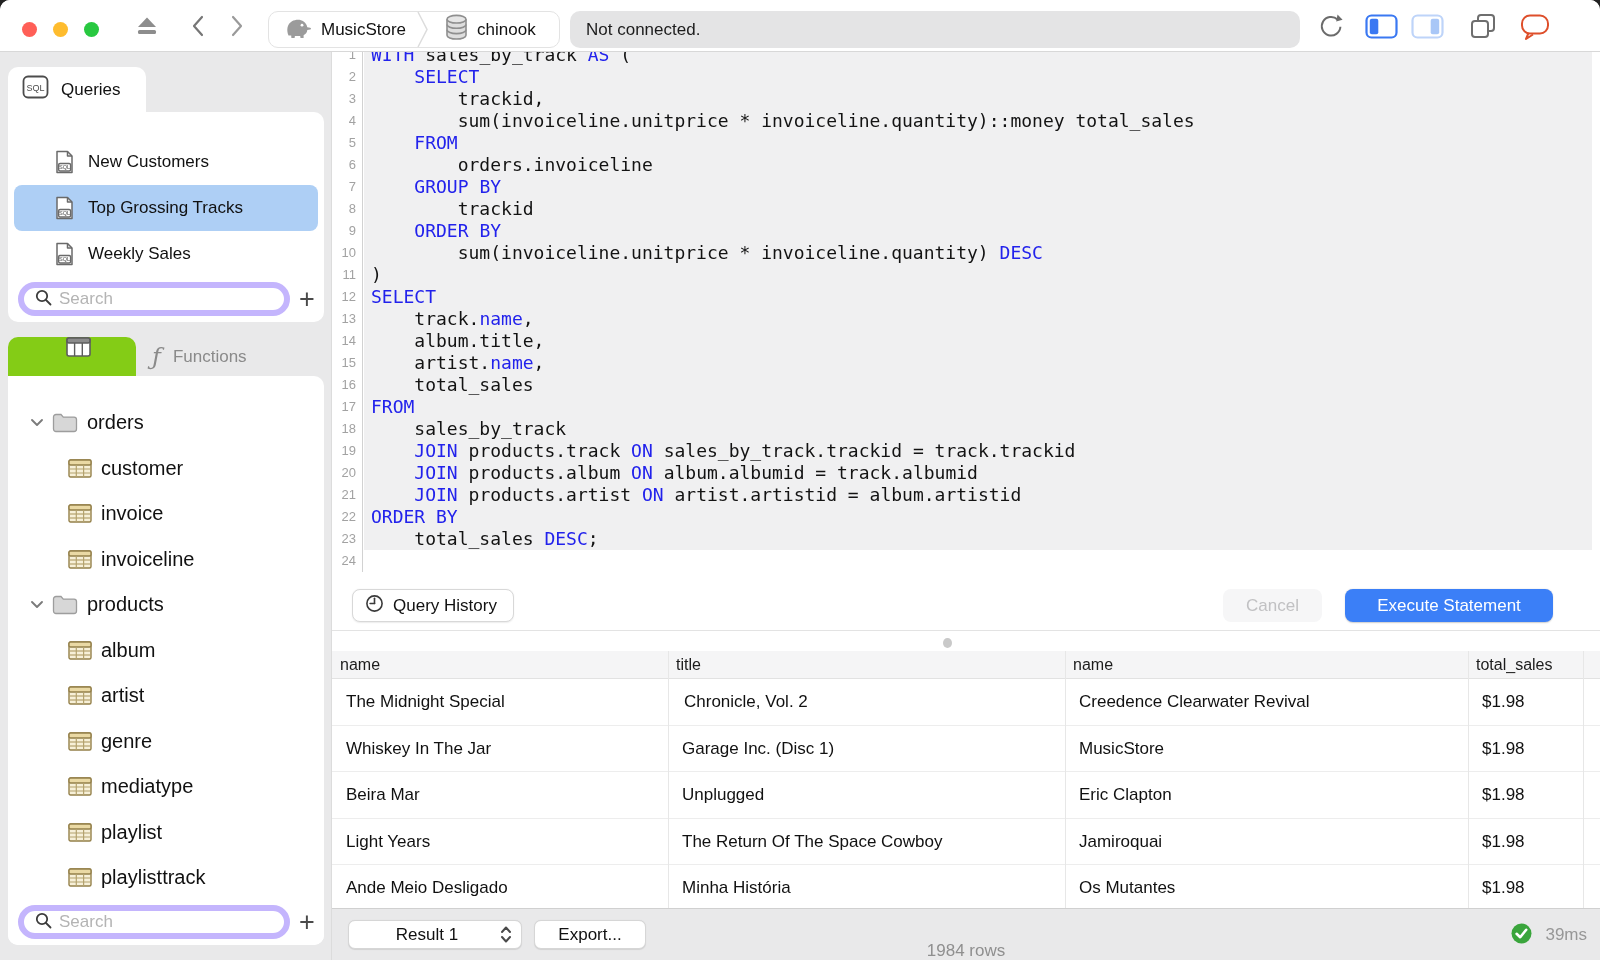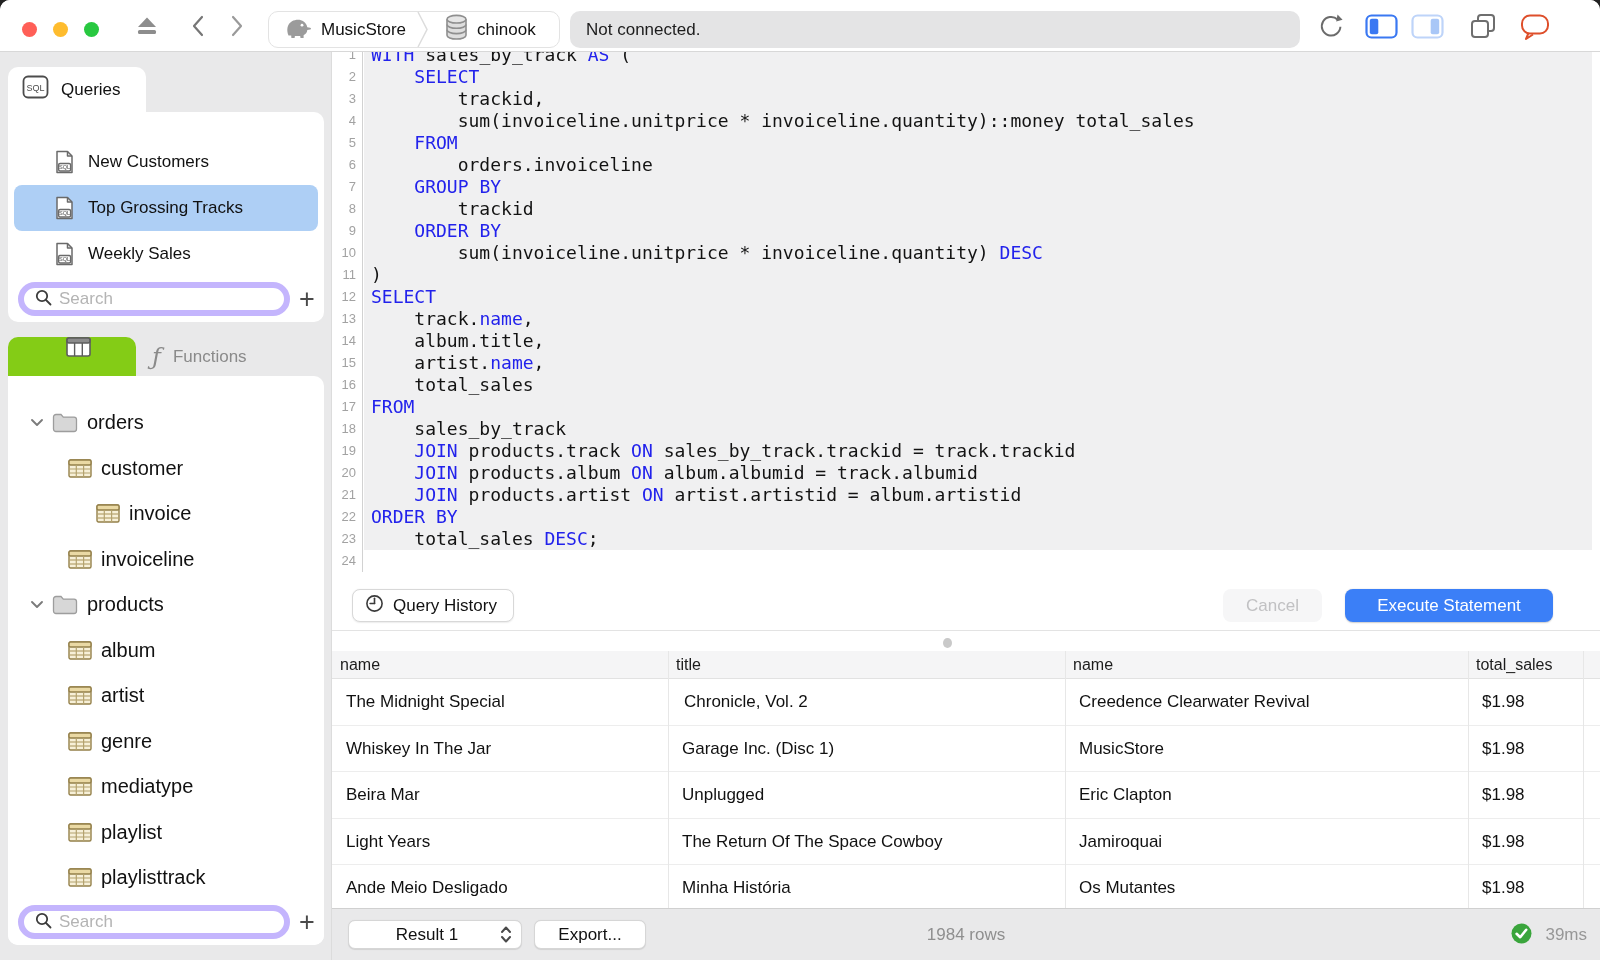--- a/index.html
+++ b/index.html
@@ -78,21 +78,21 @@
   .vline { position:absolute; top:20px; bottom:0; width:1px; background:#e7e7e7; }
   .rrow { position:absolute; left:0; width:1268px; height:46.5px; border-bottom:1px solid #ededed; }
   .rcell { position:absolute; top:0; height:46.5px; display:flex; align-items:center; font-size:17px; color:#111; padding-left:14px; white-space:nowrap; overflow:hidden; }
 
   
   #statusbar { position:absolute; left:0; top:856px; width:1268px; height:52px; background:#e9e9ea; border-top:1px solid #d0d0d0; z-index:5; }
   #result-select { position:absolute; left:16px; top:11px; width:174px; height:29px; background:#fff; border:1px solid #d6d6d6; border-radius:7px; display:flex; align-items:center; font-size:17px; color:#111; box-shadow:0 0.5px 1px rgba(0,0,0,.1); }
   #result-select .rs-label { flex:1; text-align:center; padding-left:14px; }
   #result-select .stepper { width:30px; display:flex; justify-content:center; }
   #export-btn { position:absolute; left:202px; top:11px; width:112px; height:29px; background:#fff; border:1px solid #d6d6d6; border-radius:7px; display:flex; align-items:center; justify-content:center; font-size:17px; color:#111; box-shadow:0 0.5px 1px rgba(0,0,0,.1); }
-  #rowcount { position:absolute; left:0; top:0; width:1268px; height:52px; display:flex; align-items:center; justify-content:center; font-size:17px; color:#8f8f8f; }
+  #rowcount { position:absolute; left:0; top:0; width:1268px; height:52px; display:flex; align-items:flex-end; justify-content:center; font-size:17px; color:#8f8f8f; }
   #duration-wrap { position:absolute; right:13px; top:0; height:52px; display:flex; align-items:center; gap:13px; }
   #duration { font-size:17px; color:#979797; }
 </style>
 </head>
 <body>
 
 <div id="window">
 
   <div id="titlebar">
     <div class="tl" id="tl-close"></div>
@@ -281,21 +281,21 @@
     <rect x="1" y="1" width="22" height="17" rx="1.5" fill="#f7f0d8" stroke="#94804a" stroke-width="1.4"></rect>
     <rect x="1" y="1" width="22" height="5" rx="1.5" fill="#ead9a4" stroke="#94804a" stroke-width="1.4"></rect>
     <line x1="1" y1="10" x2="23" y2="10" stroke="#b4a26e" stroke-width="1.2"></line>
     <line x1="1" y1="14" x2="23" y2="14" stroke="#b4a26e" stroke-width="1.2"></line>
     <line x1="8.3" y1="6" x2="8.3" y2="18" stroke="#b4a26e" stroke-width="1.2"></line>
     <line x1="15.6" y1="6" x2="15.6" y2="18" stroke="#b4a26e" stroke-width="1.2"></line>
               </svg>
             </span>
       <span class="lab-table">customer</span>
           </div>
-          <div class="titem" style="top: 115px; margin-left: 28px;">
+          <div class="titem" style="top: 115px;">
             <span class="tico">
               <svg width="24" height="19" viewBox="0 0 24 19">
     <rect x="1" y="1" width="22" height="17" rx="1.5" fill="#f7f0d8" stroke="#94804a" stroke-width="1.4"></rect>
     <rect x="1" y="1" width="22" height="5" rx="1.5" fill="#ead9a4" stroke="#94804a" stroke-width="1.4"></rect>
     <line x1="1" y1="10" x2="23" y2="10" stroke="#b4a26e" stroke-width="1.2"></line>
     <line x1="1" y1="14" x2="23" y2="14" stroke="#b4a26e" stroke-width="1.2"></line>
     <line x1="8.3" y1="6" x2="8.3" y2="18" stroke="#b4a26e" stroke-width="1.2"></line>
     <line x1="15.6" y1="6" x2="15.6" y2="18" stroke="#b4a26e" stroke-width="1.2"></line>
               </svg>
             </span>

